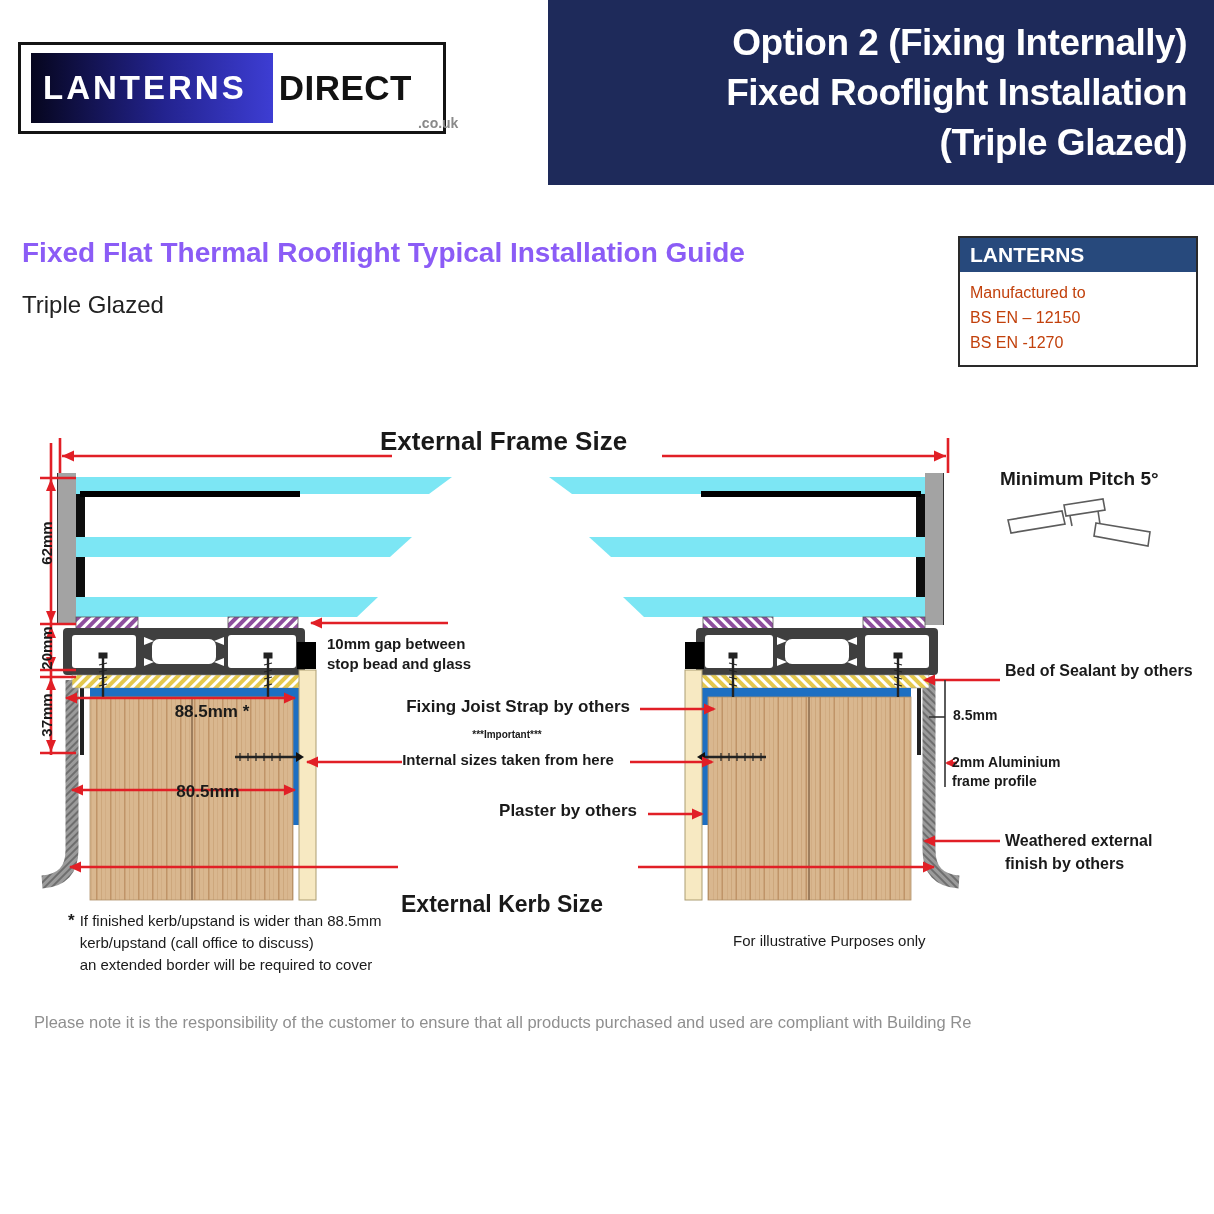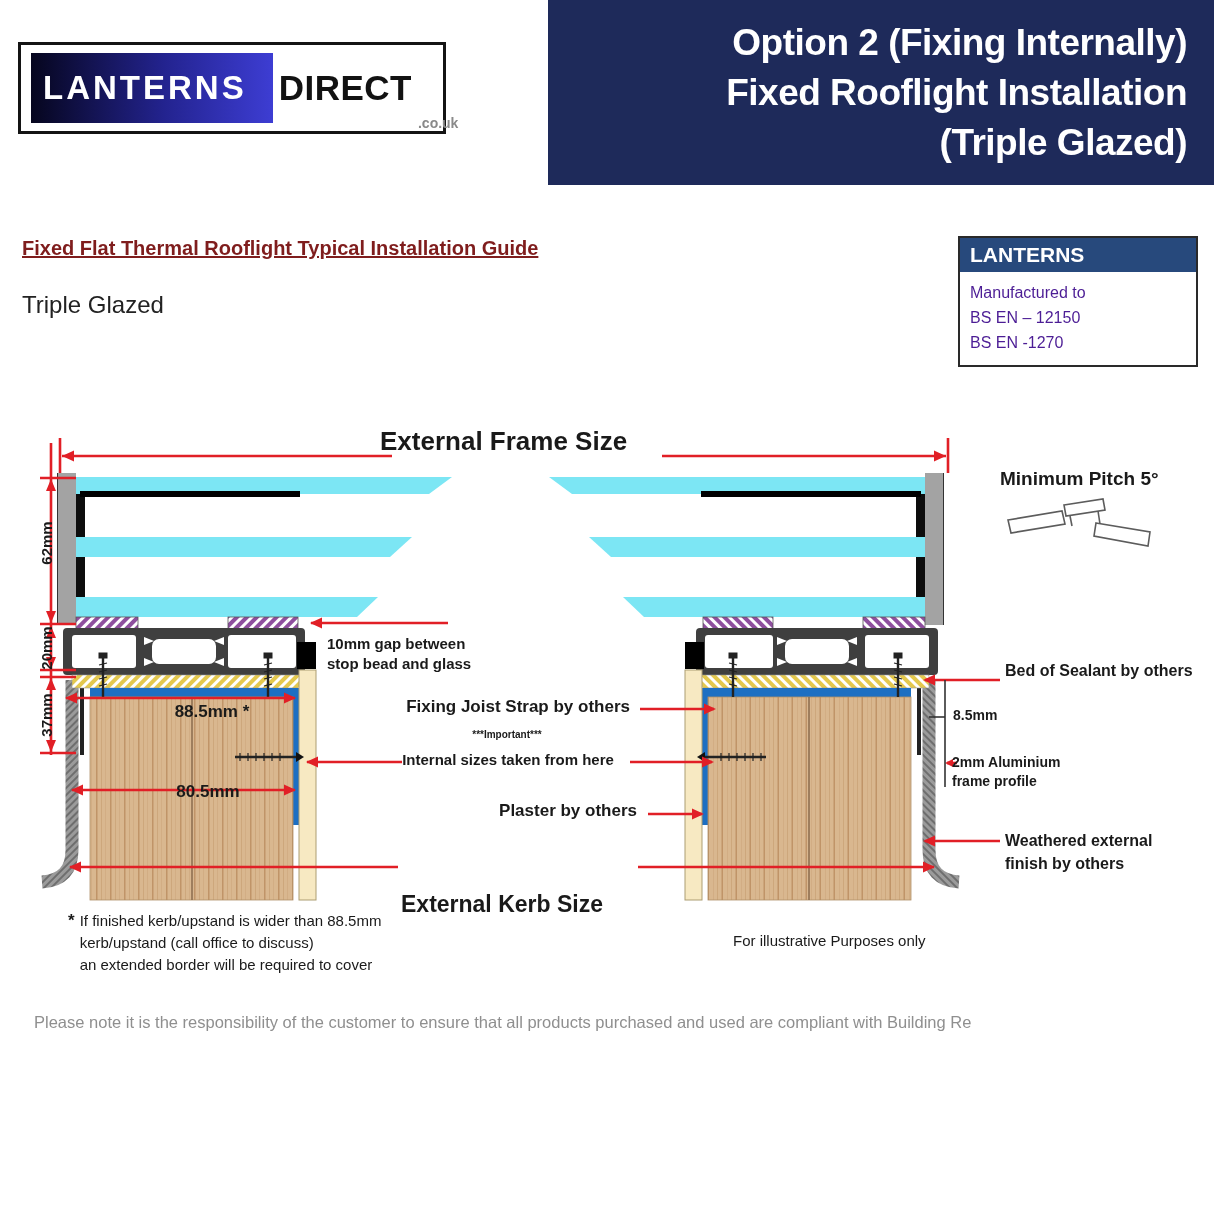--- a/index.html
+++ b/index.html
@@ -14,26 +14,26 @@
   .navy-banner div{color:#fff;font-size:37px;font-weight:bold;line-height:50px;letter-spacing:-0.5px;}
 
   .logo-box{left:18px;top:42px;width:428px;height:92px;border:3px solid #141414;background:#fff;
             display:flex;align-items:center;padding:0 10px;box-sizing:border-box;gap:6px;}
   .logo-blue{background:linear-gradient(90deg,#06061e 0%,#23238f 55%,#3d3dd3 100%);
              color:#fff;font-size:33px;font-weight:600;letter-spacing:3px;
              padding:16px 26px 16px 12px;}
   .logo-direct{color:#121212;font-size:35px;font-weight:800;letter-spacing:0.5px;}
   .logo-tld{color:#8a8a8a;font-size:14px;font-weight:bold;align-self:flex-end;}
 
-  .doc-title{left:22px;top:237px;font-size:20px;font-weight:bold;color:#7f1d1d;text-decoration:underline;}
+  .doc-title{left:22px;top:237px;font-size:28px;font-weight:bold;color:#8b5cf6;}
   .doc-subtitle{left:22px;top:291px;font-size:24px;color:#222;}
 
   .tech-box{left:958px;top:236px;width:236px;border:2px solid #2a2a2a;background:#fff;}
   .tech-head{background:#27497c;color:#fff;font-size:21px;font-weight:bold;padding:5px 10px;}
-  .tech-body{padding:8px 10px 10px 10px;font-size:16px;color:#4c1d95;line-height:25px;}
+  .tech-body{padding:8px 10px 10px 10px;font-size:16px;color:#c2410c;line-height:25px;}
 
   
   .red{color:#e11f26;}
   .lbl{position:absolute;color:#1a1a1a;}
   .efs-title{left:380px;top:426px;width:292px;text-align:left;font-size:26px;font-weight:bold;}
   .pitch-title{left:1000px;top:468px;width:200px;font-size:19px;font-weight:bold;}
   .rot{transform:rotate(-90deg);transform-origin:center;width:60px;height:16px;text-align:center;
        font-size:15px;font-weight:bold;}
   .gap-note{left:327px;top:634px;width:150px;font-size:15px;font-weight:bold;line-height:20px;}
   .dim-885{left:142px;top:702px;width:140px;text-align:center;font-size:17px;font-weight:bold;}

